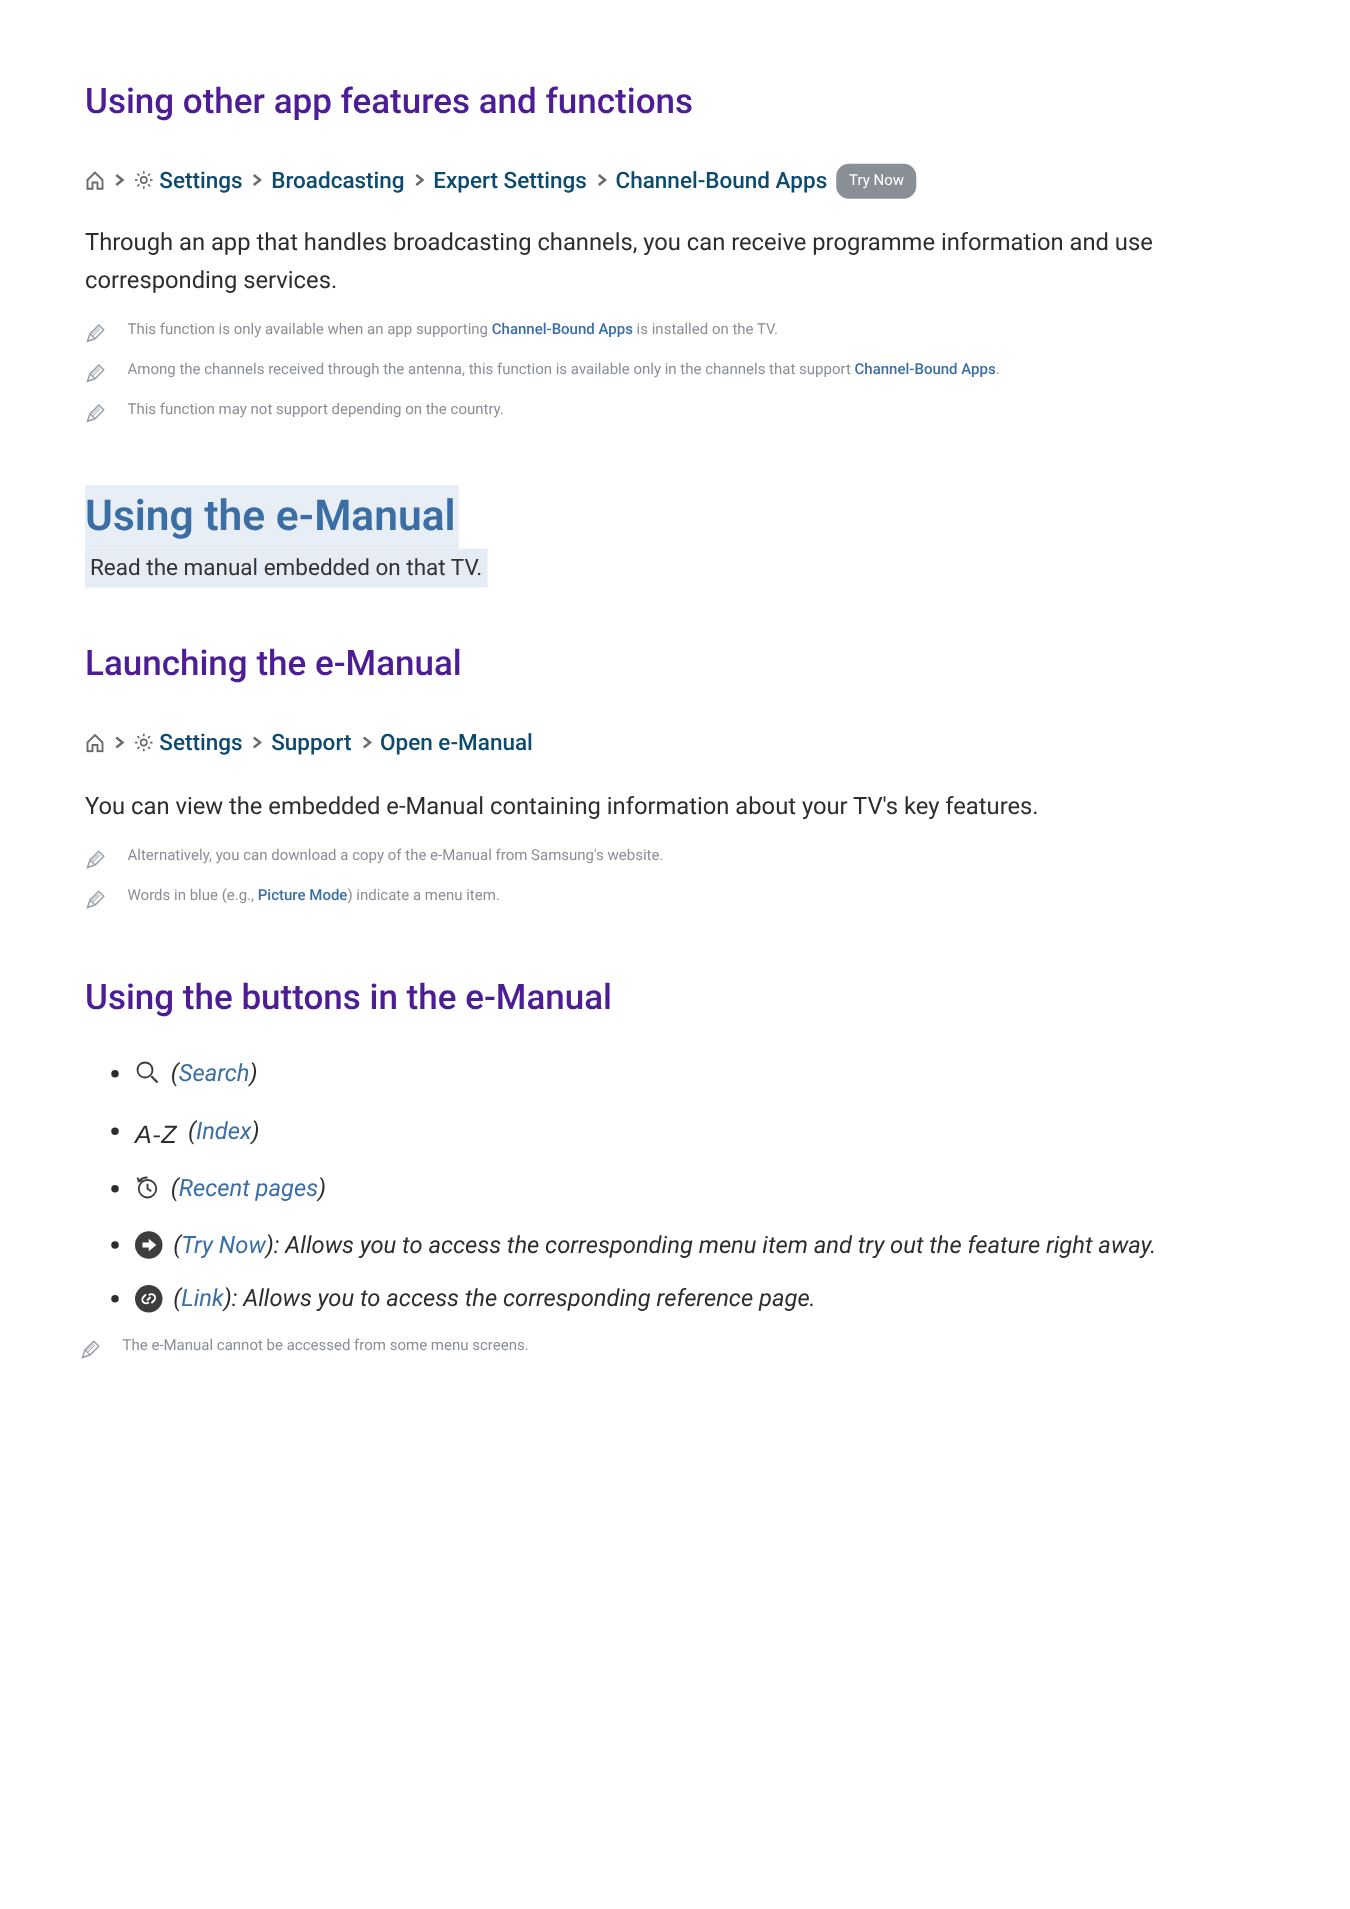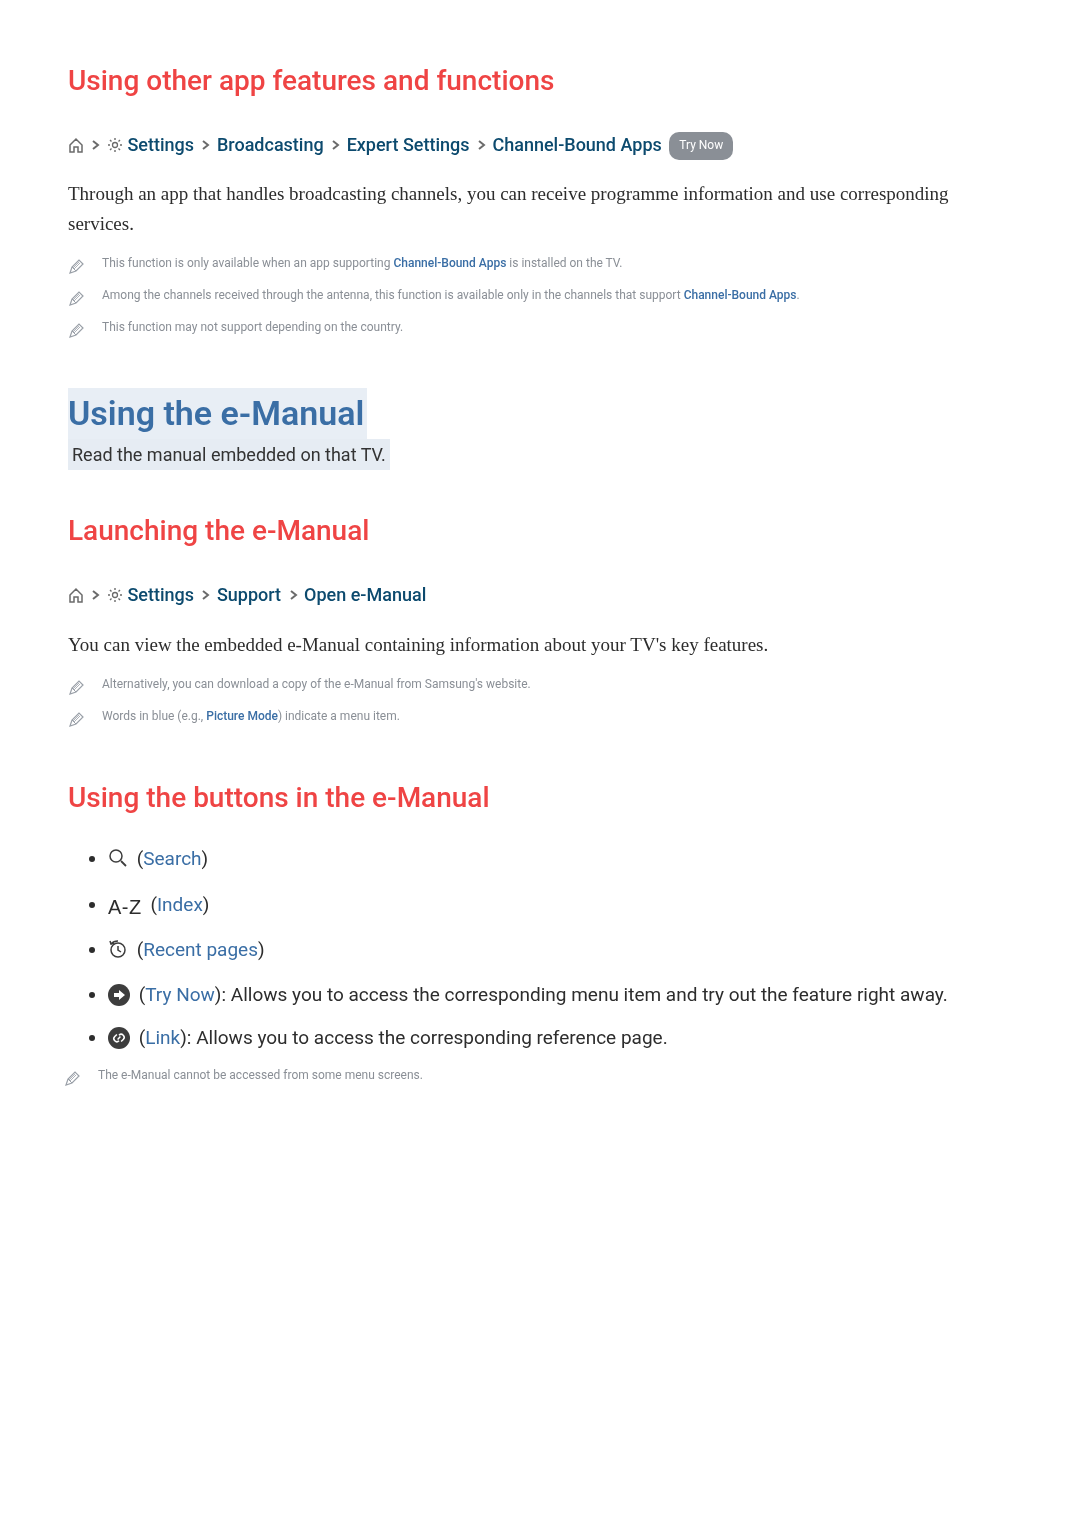--- a/index.html
+++ b/index.html
@@ -6,21 +6,21 @@
   body {
     margin: 0;
     font-family: -apple-system, BlinkMacSystemFont, "Segoe UI", Roboto, Arial, sans-serif;
     background: #ffffff;
     color: #2d2d2d;
     padding: 60px 68px;
     width: 1080px;
     line-height: 1.5;
   }
   .section-title {
-    color: #ef4444;
+    color: #4c1d95;
     font-size: 28px;
     font-weight: 500;
     margin: 0 0 26px 0;
   }
   .main-heading {
     color: #3a6ea5;
     font-size: 34px;
     font-weight: 600;
     margin: 0;
     display: inline-block;
@@ -70,21 +70,20 @@
     border-radius: 10px;
     vertical-align: 2px;
     margin-left: 3px;
     white-space: nowrap;
   }
   .body-text {
     font-size: 19px;
     color: #2d2d2d;
     margin: 0 0 16px 0;
     line-height: 1.55;
-    font-family: Liberation Serif, serif;
   }
   .note-list {
     margin: 0 0 24px 0;
     padding: 0;
   }
   .note-item {
     display: flex;
     gap: 18px;
     margin: 12px 0;
   }
@@ -98,20 +97,21 @@
     font-size: 12px;
     color: #8a8f96;
     line-height: 1.55;
   }
   .note-text .bc-link {
     color: #3a6ea5;
   }
   .bullet-list {
     margin: 0 0 8px 0;
     padding: 0 0 0 40px;
+    font-style: italic;
   }
   .bullet-list li {
     margin: 14px 0;
     font-size: 19px;
   }
   .bullet-icon {
     display: inline-block;
     vertical-align: -3px;
     margin-right: 4px;
   }

